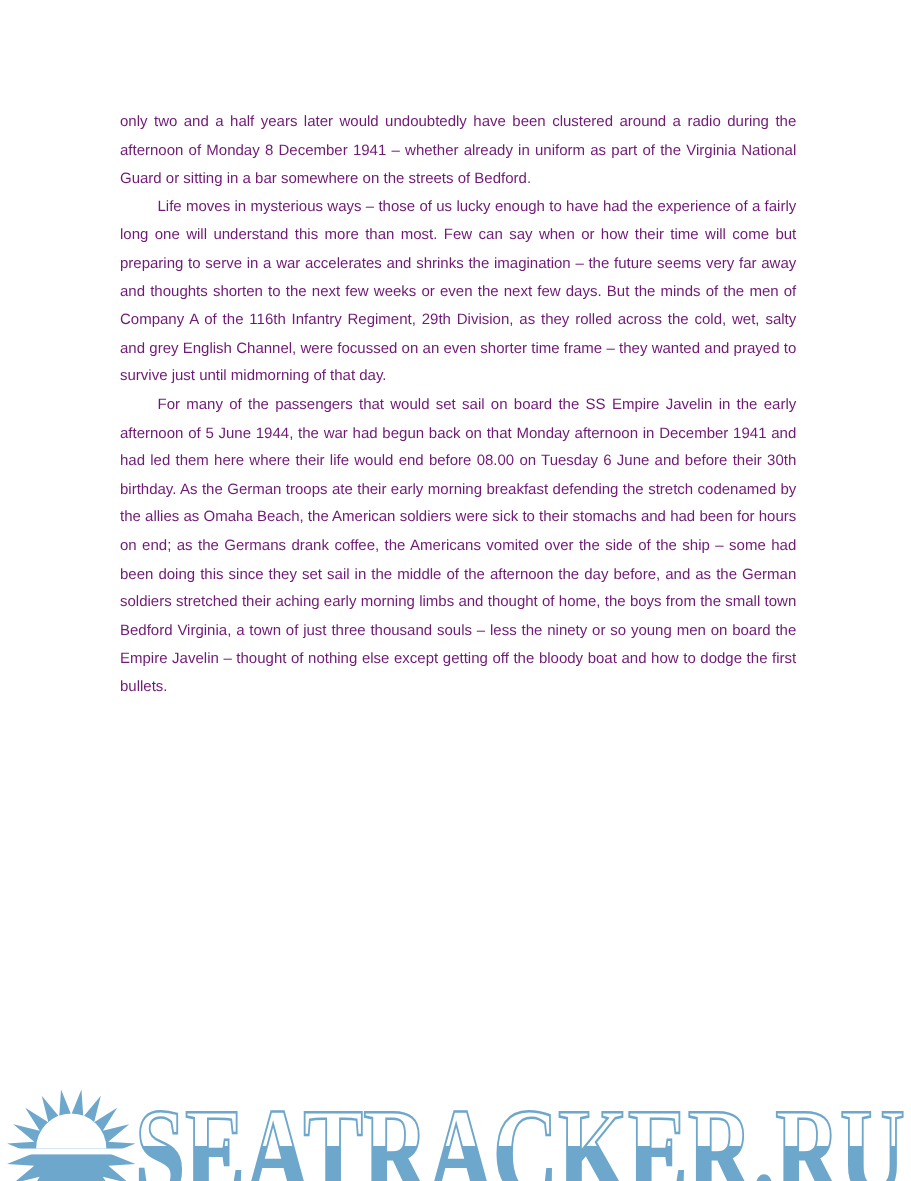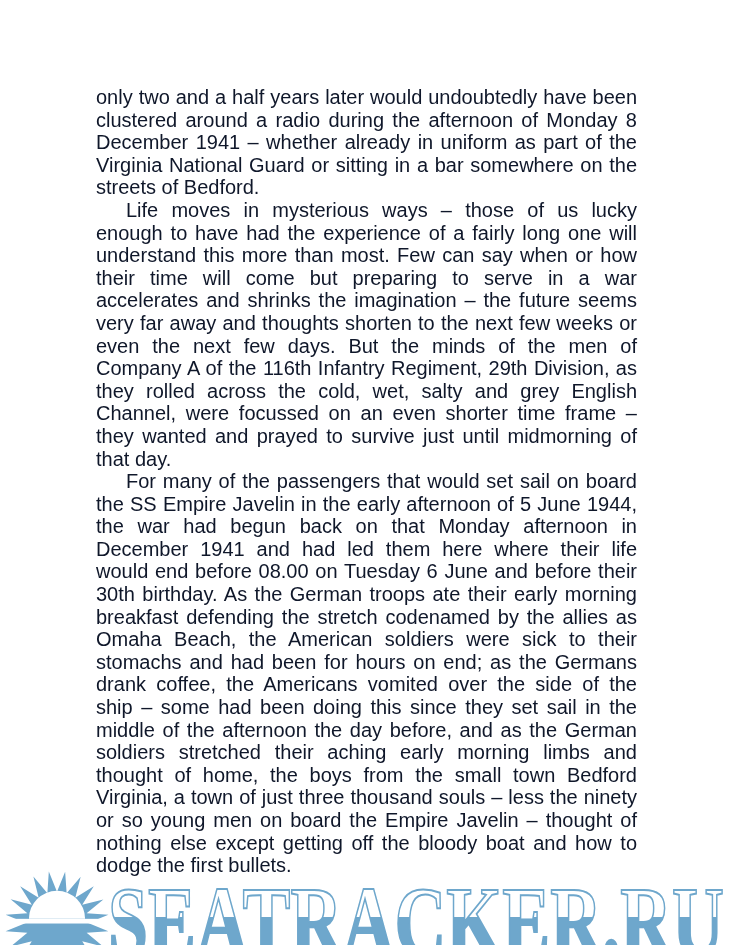--- a/index.html
+++ b/index.html
@@ -9,22 +9,22 @@
     height: 945px;
     background: #ffffff;
     overflow: hidden;
     font-family: "Liberation Sans", sans-serif;
   }
   .text-block {
     position: absolute;
     left: 96px;
     top: 86px;
     width: 541px;
-    color: #0f172a;
-    font-size: 20px;
+    color: #701a75;
+    font-size: 12px;
     line-height: 22.6px;
     text-align: justify;
   }
   .text-block p { margin: 0; padding: 0; }
   .text-block p.indent { text-indent: 30px; }
   .seg-italic { }
 
   .watermark {
     position: absolute;
     left: 0;

